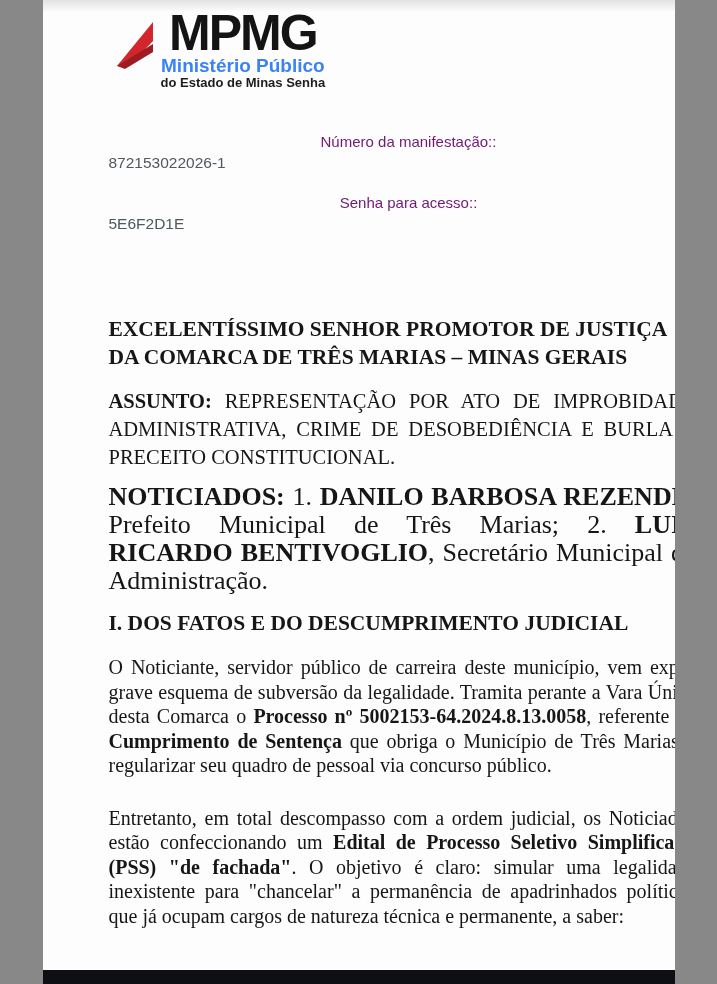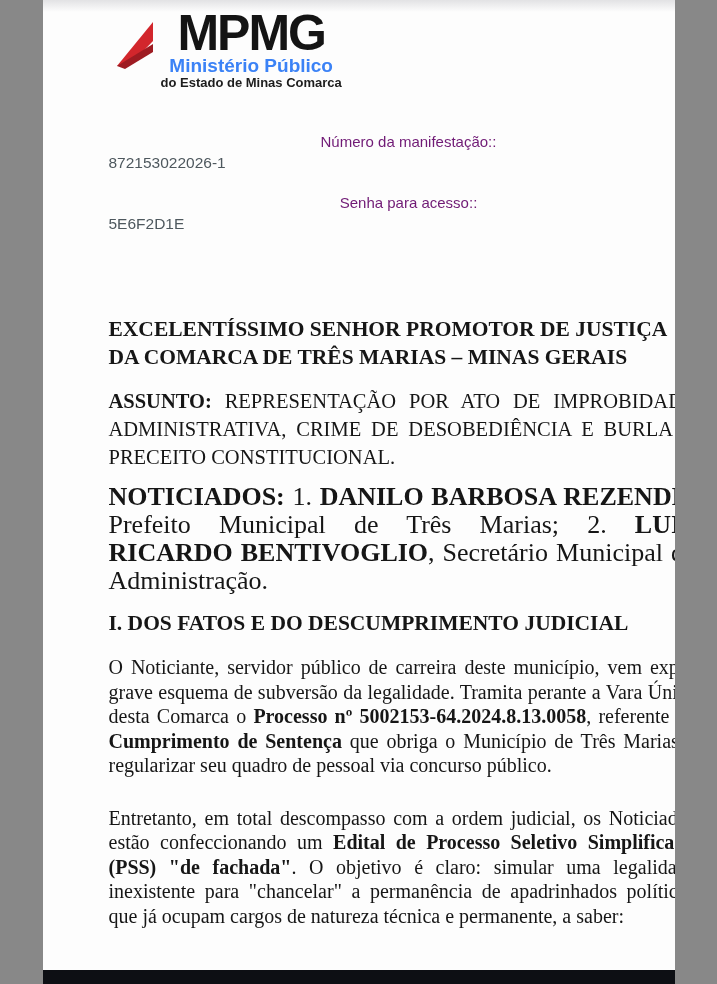--- a/index.html
+++ b/index.html
@@ -81,21 +81,21 @@
   <header class="logo">
     <span class="logo-mark">
       <svg width="42" height="48" viewBox="0 0 42 48">
         <polygon points="2,44 38,0 38,19 14,44" fill="#d2262c"></polygon>
         <polygon points="2,44 38,22 38,30 10,47" fill="#9e1b22"></polygon>
       </svg>
     </span>
     <div class="logo-text">
       <div class="brand">MPMG</div>
       <div class="sub1">Ministério Público</div>
-      <div class="sub2">do Estado de Minas Comarca</div>
+      <div class="sub2">do Estado de Minas Senha</div>
     </div>
   </header>
 
   <section class="notice">
     <div class="kv">
       <div class="k">Número da manifestação::</div>
       <div class="v">872153022026-1</div>
     </div>
     <div class="kv">
       <div class="k">Senha para acesso::</div>

